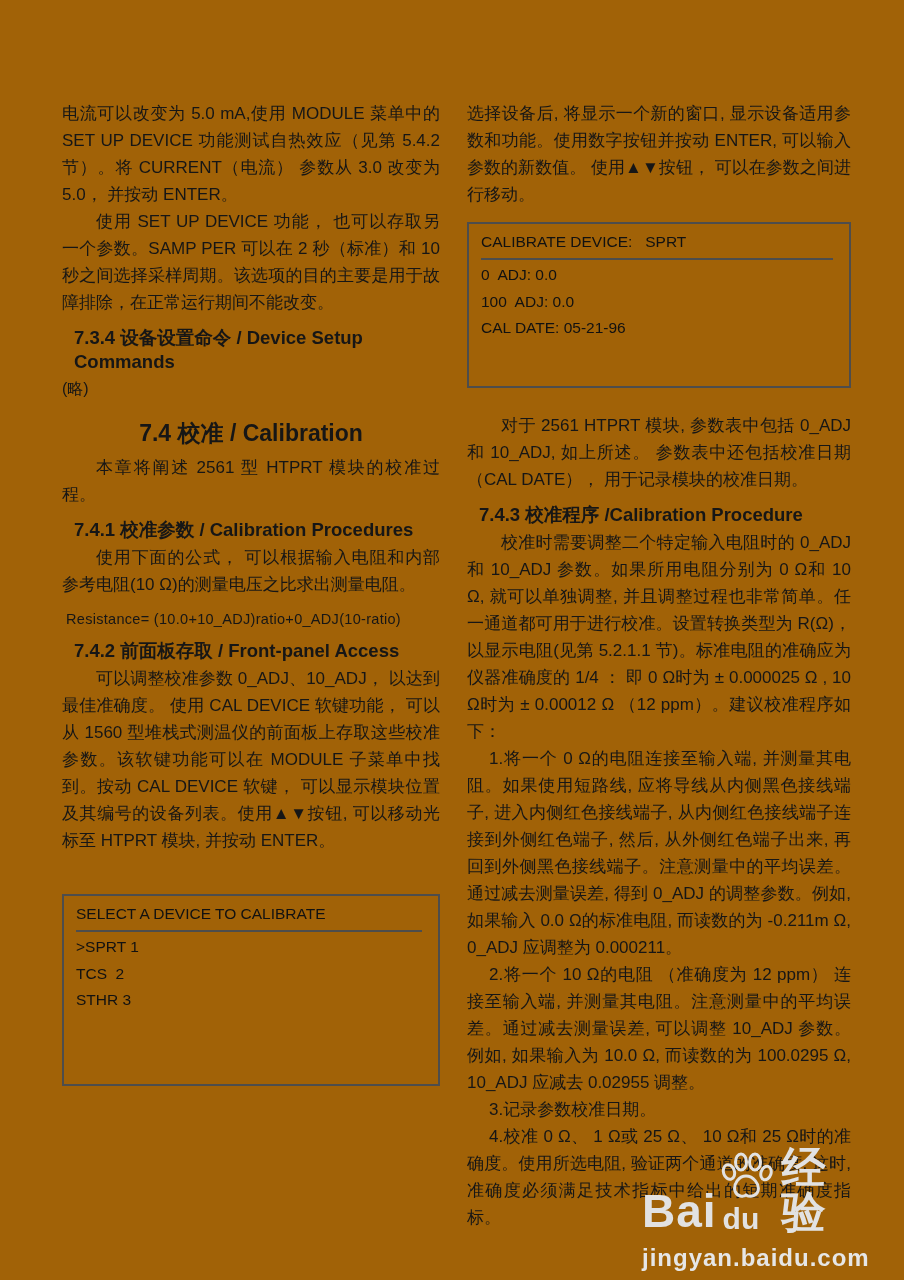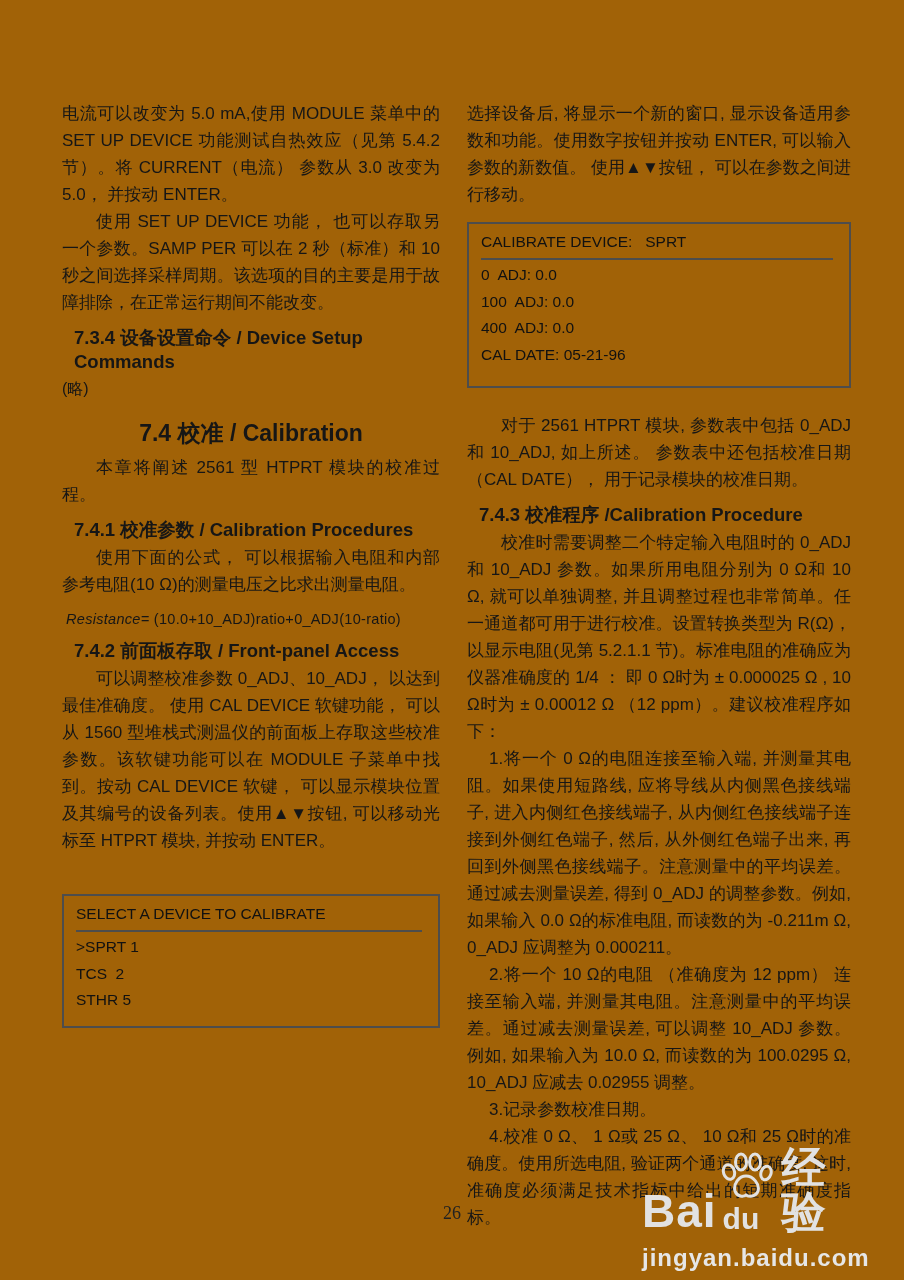--- a/index.html
+++ b/index.html
@@ -8,26 +8,26 @@
   .col{position:absolute;top:100px;}
   .col-left{left:62px;width:378px;}
   .col-right{left:467px;width:384px;}
   p.body{margin:0;font-size:17px;line-height:27px;text-align:justify;text-indent:2em;}
   p.noindent{text-indent:0;}
   .h3{margin:10px 12px 2px;font-size:18.5px;line-height:24px;font-weight:bold;}
   .h2{margin:16px 0 6px;font-size:23px;line-height:30px;font-weight:bold;text-align:center;}
   .note{margin:2px 0 0;font-size:16px;line-height:26px;text-indent:0;}
   .formula{margin:11px 0 9px 4px;font-size:14.5px;line-height:20px;text-indent:0;
            letter-spacing:.3px;white-space:pre;}
-  .formula .lhs{font-style:italic;}
+  .formula .lhs{}
   .mt8{margin-top:8px;}
   .steps p{text-indent:1.3em;}
   .screenbox{box-sizing:border-box;border:2px solid #4d4d4d;margin-top:14px;
              padding:7px 12px;font-size:15.5px;color:#111;}
-  .box1{height:134px;margin-top:40px;}
+  .box1{height:192px;margin-top:40px;}
   .box2{height:166px;}
   .box-header{line-height:22px;padding-bottom:5px;border-bottom:2px solid #4d4d4d;
               margin-right:4px;white-space:pre;}
   .box-line{line-height:22.5px;margin-top:4px;white-space:pre;}
   .page-num{position:absolute;left:0;right:0;top:1203px;text-align:center;
             font-family:"Liberation Serif","DejaVu Serif",serif;font-size:18px;color:#222;}
   .watermark{position:absolute;left:642px;top:1146px;width:230px;color:#e2e2e2;
              font-weight:bold;line-height:1;}
   .wm-row{display:flex;align-items:flex-end;}
   .wm-bai{font-size:46px;letter-spacing:1px;}
@@ -58,49 +58,47 @@
     <p class="formula"><span class="lhs">Resistance=</span><span> (10.0+10_ADJ)ratio+0_ADJ(10-ratio)</span></p>
 
 
     <h3 class="h3">7.4.2 前面板存取 / Front-panel Access</h3>
     <p class="body">可以调整校准参数 0_ADJ、10_ADJ， 以达到最佳准确度。 使用 CAL DEVICE 软键功能， 可以从 1560 型堆栈式测温仪的前面板上存取这些校准参数。该软键功能可以在 MODULE 子菜单中找到。按动 CAL DEVICE 软键， 可以显示模块位置及其编号的设备列表。使用▲▼按钮, 可以移动光标至 HTPRT 模块, 并按动 ENTER。</p>
 
     <div class="screenbox box1">
       <div class="box-header">SELECT A DEVICE TO CALIBRATE</div>
       <div class="box-line">&gt;SPRT 1</div>
       <div class="box-line">TCS  2</div>
-      <div class="box-line">STHR 5</div>
+      <div class="box-line">STHR 3</div>
     </div>
   </div>
 
   <div class="col col-right">
     <p class="body noindent">选择设备后, 将显示一个新的窗口, 显示设备适用参数和功能。使用数字按钮并按动 ENTER, 可以输入参数的新数值。 使用▲▼按钮， 可以在参数之间进行移动。</p>
 
     <div class="screenbox box2">
       <div class="box-header">CALIBRATE DEVICE:   SPRT</div>
       <div class="box-line">0  ADJ: 0.0</div>
       <div class="box-line">100  ADJ: 0.0</div>
-      <div class="box-line">400  ADJ: 0.0</div>
       <div class="box-line">CAL DATE: 05-21-96</div>
     </div>
 
     <p class="body" style="margin-top:24px;">对于 2561 HTPRT 模块, 参数表中包括 0_ADJ 和 10_ADJ, 如上所述。 参数表中还包括校准日期（CAL DATE）， 用于记录模块的校准日期。</p>
 
     <h3 class="h3">7.4.3 校准程序 /Calibration Procedure</h3>
     <p class="body">校准时需要调整二个特定输入电阻时的 0_ADJ 和 10_ADJ 参数。如果所用电阻分别为 0 Ω和 10 Ω, 就可以单独调整, 并且调整过程也非常简单。任一通道都可用于进行校准。设置转换类型为 R(Ω)， 以显示电阻(见第 5.2.1.1 节)。标准电阻的准确应为仪器准确度的 1/4 ： 即 0 Ω时为 ± 0.000025 Ω , 10 Ω时为 ± 0.00012 Ω （12 ppm）。建议校准程序如下：</p>
 
     <div class="steps">
       <p class="body">1.将一个 0 Ω的电阻连接至输入端, 并测量其电阻。如果使用短路线, 应将导线从内侧黑色接线端子, 进入内侧红色接线端子, 从内侧红色接线端子连接到外侧红色端子, 然后, 从外侧红色端子出来, 再回到外侧黑色接线端子。注意测量中的平均误差。通过减去测量误差, 得到 0_ADJ 的调整参数。例如, 如果输入 0.0 Ω的标准电阻, 而读数的为 -0.211m Ω, 0_ADJ 应调整为 0.000211。</p>
       <p class="body">2.将一个 10 Ω的电阻 （准确度为 12 ppm） 连接至输入端, 并测量其电阻。注意测量中的平均误差。通过减去测量误差, 可以调整 10_ADJ 参数。例如, 如果输入为 10.0 Ω, 而读数的为 100.0295 Ω, 10_ADJ 应减去 0.02955 调整。</p>
       <p class="body">3.记录参数校准日期。</p>
       <p class="body">4.校准 0 Ω、 1 Ω或 25 Ω、 10 Ω和 25 Ω时的准确度。使用所选电阻, 验证两个通道的准确度, 这时, 准确度必须满足技术指标中给出的短期准确度指标。</p>
     </div>
   </div>
 
-  <div class="page-num">26</div>
 
   <div class="watermark">
     <div class="wm-row">
       <span class="wm-bai">Bai</span>
       <span class="wm-du-wrap">
         <span class="wm-paw">
           <svg width="54" height="46" viewBox="0 0 54 46" fill="none" stroke="#e2e2e2" stroke-width="3">
             <ellipse cx="10" cy="20" rx="5.5" ry="7.5" transform="rotate(-18 10 20)"></ellipse>
             <ellipse cx="22" cy="10" rx="5.5" ry="8"></ellipse>
             <ellipse cx="36" cy="10" rx="5.5" ry="8"></ellipse>

